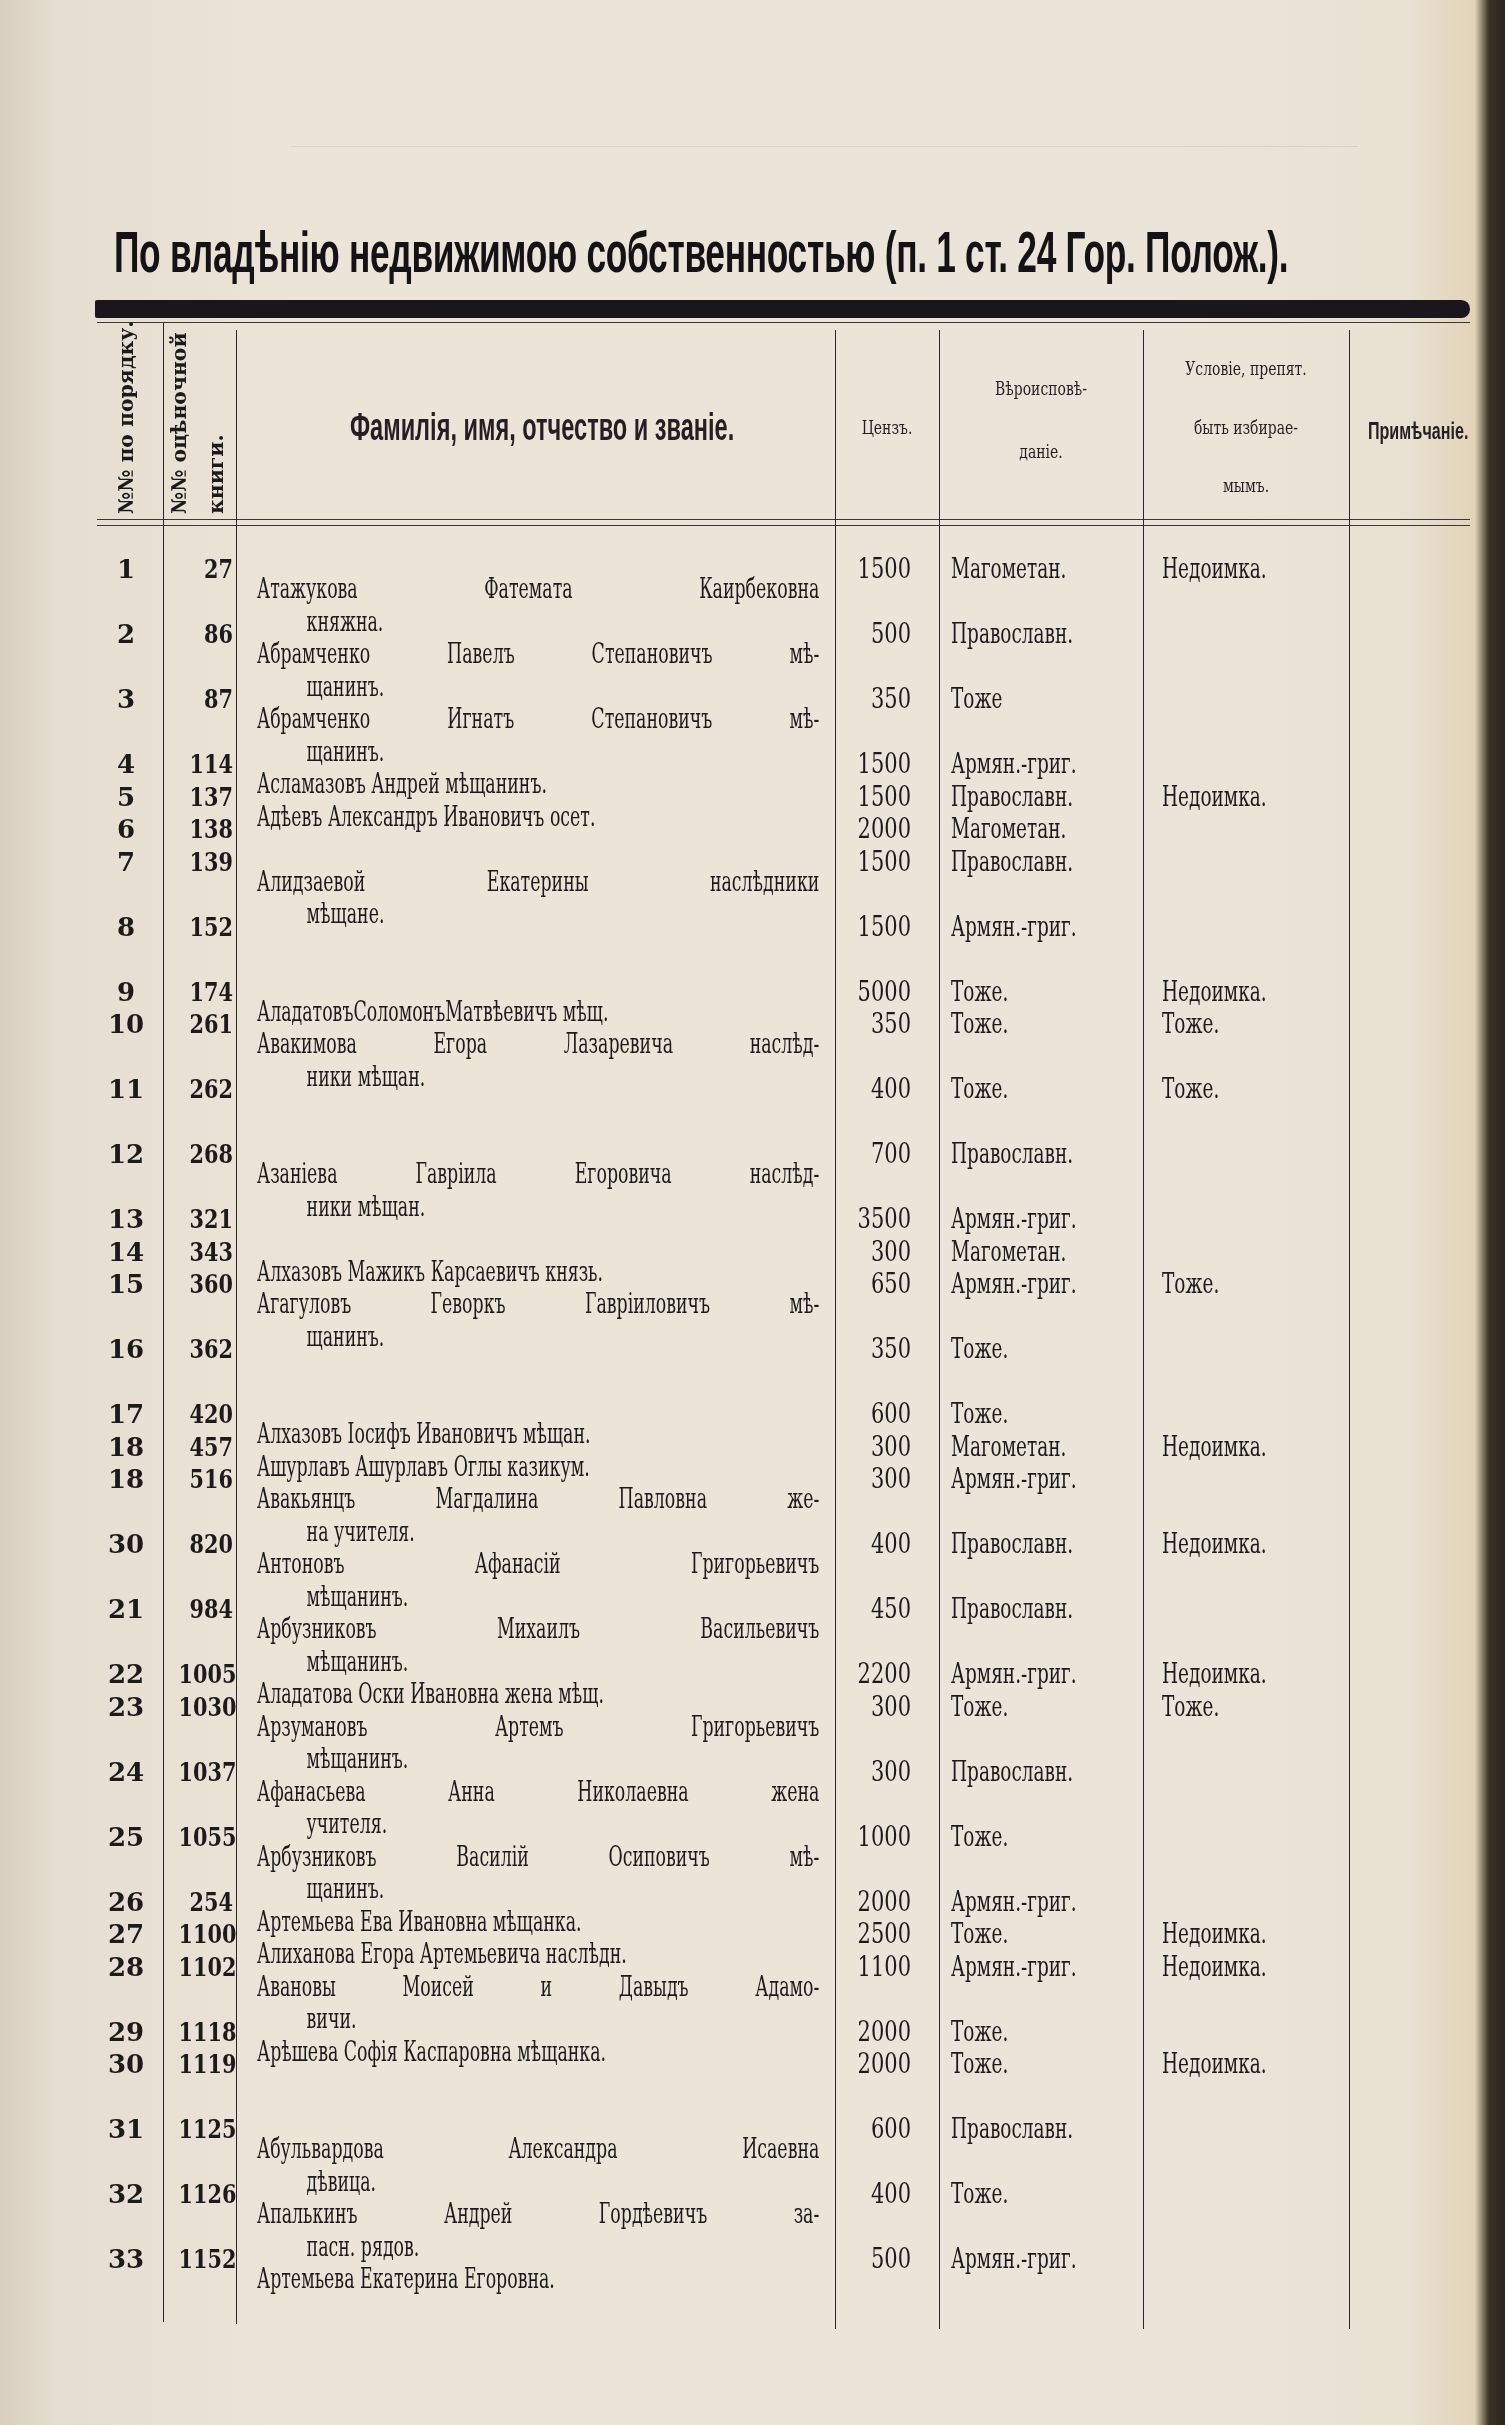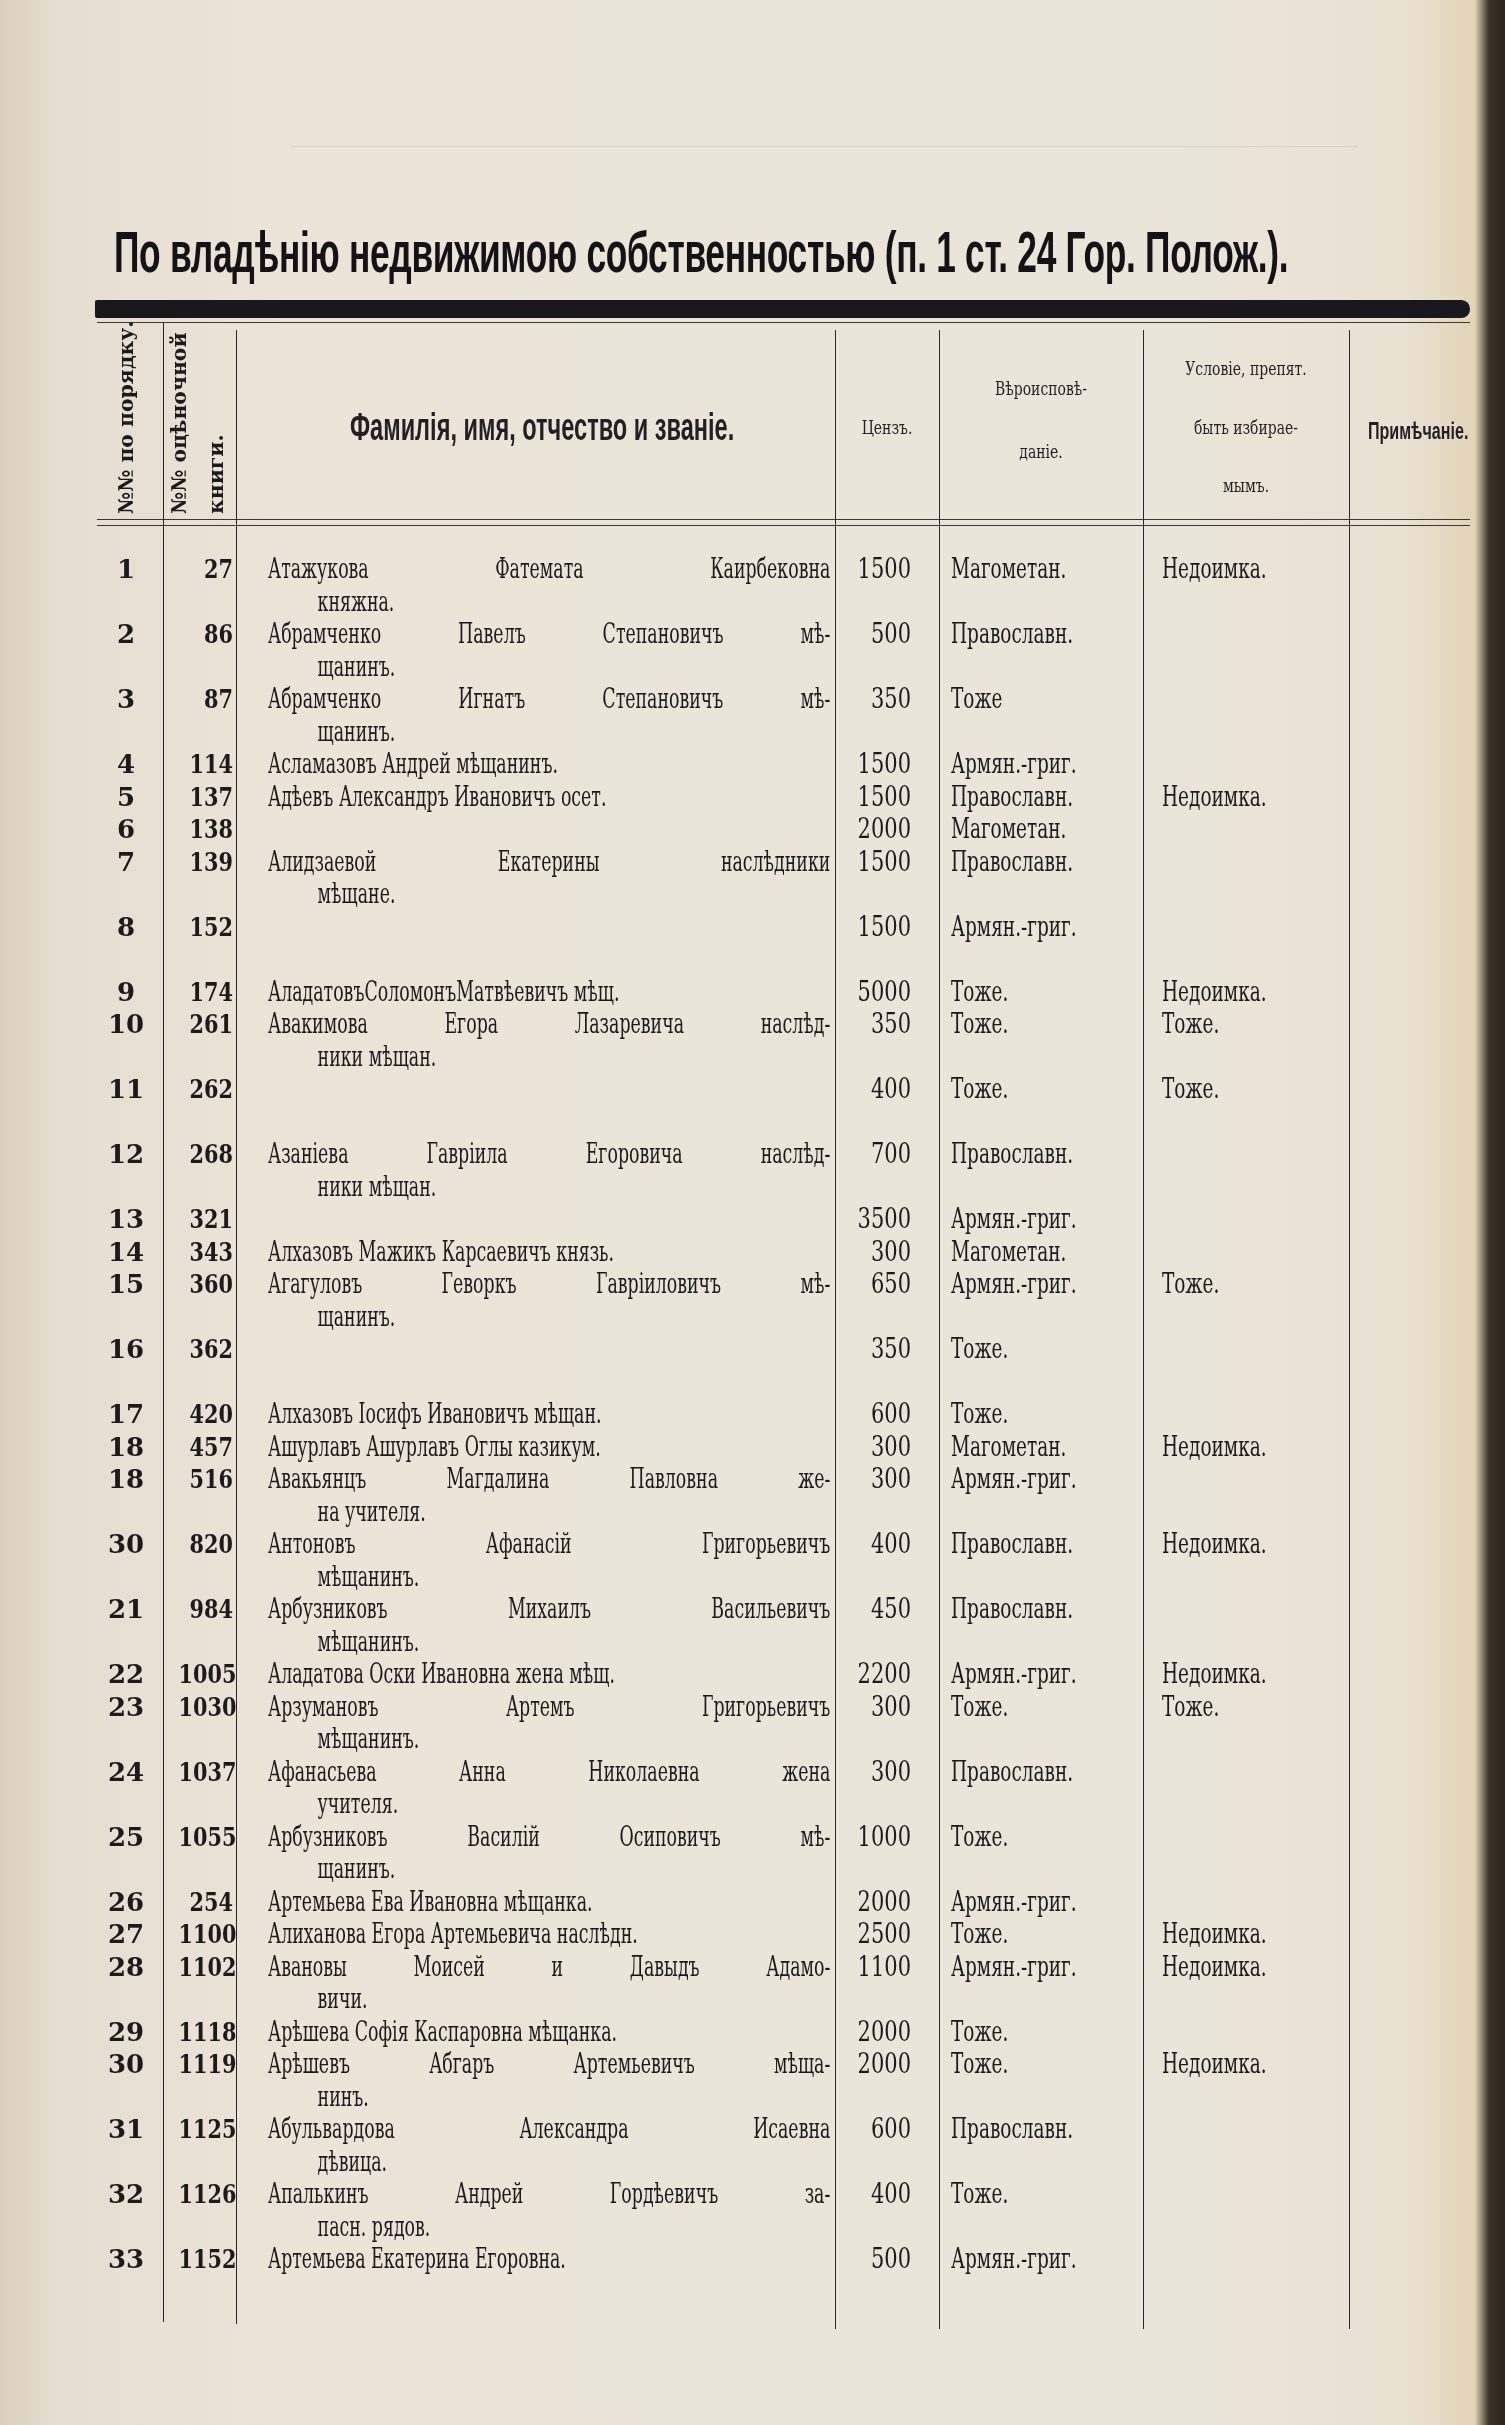--- a/index.html
+++ b/index.html
@@ -38,21 +38,21 @@
     transform: scaleX(0.62); transform-origin: center center; white-space: nowrap;
   }
   .hdr-small { font-size: 19.4px; line-height: 49px; transform: scaleX(0.72); white-space: nowrap; }
   .hdr-note { font-family: "Liberation Sans", sans-serif; font-weight: bold; font-size: 23px; transform: scaleX(0.7); white-space: nowrap; }
 
   .table-body { position: absolute; left: 97px; top: 553px; width: 1373px; }
   .row { position: relative; display: block; }
   .cell { position: absolute; top: 0; font-size: 28px; line-height: 32.5px; white-space: nowrap; }
   .c-num { left: 0; width: 58px; text-align: center; font-weight: bold; font-size: 26px; }
   .c-book { left: 68px; width: 68px; text-align: right; font-weight: bold; font-size: 26px; transform: scaleX(0.8); transform-origin: right; }
-  .c-name { left: 171px; width: 563px; }
+  .c-name { left: 160px; width: 563px; margin-top: 20px; }
   .c-name .line { display: block; transform: scaleX(0.62); transform-origin: left; white-space: nowrap; width: 907px; text-align: justify; text-align-last: justify; }
   .c-name .line.cont { padding-left: 80px; text-align-last: left; }
   .c-name .line.single { text-align-last: left; }
   .c-census { left: 742px; width: 72px; text-align: right; transform: scaleX(0.75); transform-origin: right; }
   .c-rel { left: 854px; width: 218px; transform: scaleX(0.66); transform-origin: left; }
   .c-cond { left: 1065px; width: 204px; transform: scaleX(0.66); transform-origin: left; }
   .ghost { position:absolute; left: 291px; top: 97px; width: 1067px; height: 49px; border-bottom: 1.5px solid rgba(90,80,70,0.12); }
 </style>
 </head>
 <body>
@@ -371,24 +371,20 @@
       <div class="cell c-name">
         <span class="line single">Арѣшева Софія Каспаровна мѣщанка.</span>
       </div>
       <div class="cell c-census">2000</div>
       <div class="cell c-rel">Тоже.</div>
       <div class="cell c-cond"></div>
     </div>
     <div class="row" style="height: 65px;">
       <div class="cell c-num">30</div>
       <div class="cell c-book">1119</div>
-      <div class="cell c-name">
-        <span class="line">Арѣшевъ Абгаръ Артемьевичъ мѣща-</span>
-        <span class="line cont">нинъ.</span>
-      </div>
       <div class="cell c-census">2000</div>
       <div class="cell c-rel">Тоже.</div>
       <div class="cell c-cond">Недоимка.</div>
     </div>
     <div class="row" style="height: 65px;">
       <div class="cell c-num">31</div>
       <div class="cell c-book">1125</div>
       <div class="cell c-name">
         <span class="line">Абульвардова Александра Исаевна</span>
         <span class="line cont">дѣвица.</span>

